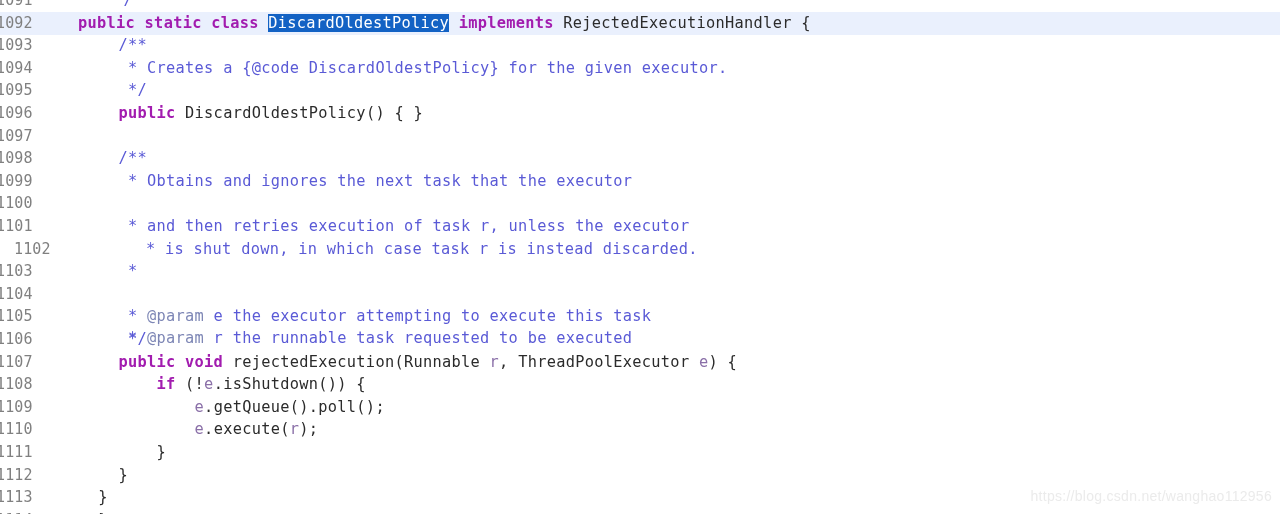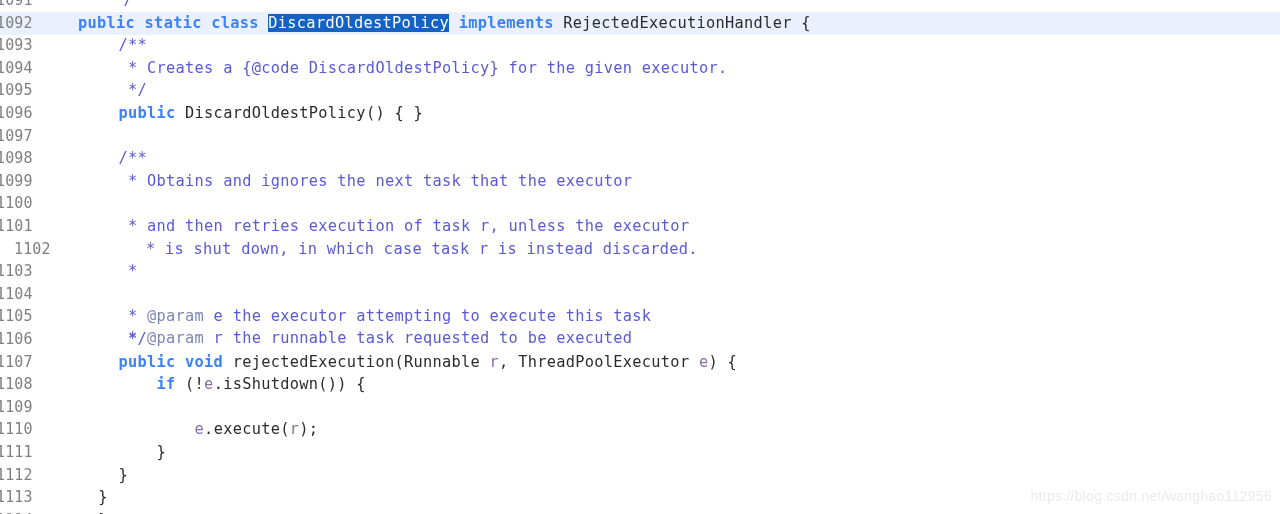--- a/index.html
+++ b/index.html
@@ -62,21 +62,21 @@
   }
 
   .code {
     position: absolute;
     left: 78px;
     top: 0;
     color: #222222;
   }
 
   
-  .kw       { color: #3b82f6; font-weight: bold; }
+  .kw       { color: #a21caf; font-weight: bold; }
   .jdoc     { color: #5a5ad6; }
   .jdoc-tag { color: #7d86b5; }
   .type     { color: #2b2b2b; }
   .ident    { color: #2b2b2b; }
   .param    { color: #8a6fa8; }
   .punct    { color: #2b2b2b; }
   .sel      { background: #1362c4; color: #ffffff; }
 
   
   .watermark {
@@ -110,21 +110,21 @@
       <div class="line" style="position: absolute; left: 0px; top: 169.8px; width: 1280px;"><span class="gutter">1099</span><span class="code" style="left: 118.48px;"><span class="jdoc"> * Obtains and ignores the next task that the executor</span></span></div>
       <div class="line" style="position: absolute; left: 0px; top: 192.4px; width: 1280px;"><span class="gutter">1100</span></div>
       <div class="line" style="position: absolute; left: 0px; top: 215px; width: 1280px;"><span class="gutter">1101</span><span class="code" style="left: 118.48px;"><span class="jdoc"> * and then retries execution of task r, unless the executor</span></span></div>
       <div class="line" style="position: absolute; left: 18px; top: 237.6px; width: 1228px;"><span class="gutter">1102</span><span class="code" style="left: 118.48px;"><span class="jdoc"> * is shut down, in which case task r is instead discarded.</span></span></div>
       <div class="line" style="position: absolute; left: 0px; top: 260.2px; width: 1280px;"><span class="gutter">1103</span><span class="code" style="left: 118.48px;"><span class="jdoc"> *</span></span></div>
       <div class="line" style="position: absolute; left: 0px; top: 282.8px; width: 1280px;"><span class="gutter">1104</span><span class="code" style="left: 118.48px; margin-top: 44px;"><span class="jdoc"> * </span><span class="jdoc-tag">@param</span><span class="jdoc"> r the runnable task requested to be executed</span></span></div>
       <div class="line" style="position: absolute; left: 0px; top: 305.4px; width: 1280px;"><span class="gutter">1105</span><span class="code" style="left: 118.48px;"><span class="jdoc"> * </span><span class="jdoc-tag">@param</span><span class="jdoc"> e the executor attempting to execute this task</span></span></div>
       <div class="line" style="position: absolute; left: 0px; top: 328px; width: 1280px;"><span class="gutter">1106</span><span class="code" style="left: 118.48px;"><span class="jdoc"> */</span></span></div>
       <div class="line" style="position: absolute; left: 0px; top: 350.6px; width: 1280px;"><span class="gutter">1107</span><span class="code" style="left: 118.48px;"><span class="kw">public</span><span> </span><span class="kw">void</span><span> </span><span class="ident">rejectedExecution</span><span class="punct">(</span><span class="type">Runnable</span><span> </span><span class="param">r</span><span class="punct">, </span><span class="type">ThreadPoolExecutor</span><span> </span><span class="param">e</span><span class="punct">) {</span></span></div>
       <div class="line" style="position: absolute; left: 0px; top: 373.2px; width: 1280px;"><span class="gutter">1108</span><span class="code" style="left: 118.48px;"><span>    </span><span class="kw">if</span><span class="punct"> (!</span><span class="param">e</span><span class="punct">.</span><span class="ident">isShutdown</span><span class="punct">()) {</span></span></div>
-      <div class="line" style="position: absolute; left: 0px; top: 395.8px; width: 1280px;"><span class="gutter">1109</span></div>
+      <div class="line" style="position: absolute; left: 0px; top: 395.8px; width: 1280px;"><span class="gutter">1109</span><span class="code" style="left: 118.48px;"><span>        </span><span class="param">e</span><span class="punct">.</span><span class="ident">getQueue</span><span class="punct">().</span><span class="ident">poll</span><span class="punct">();</span></span></div>
       <div class="line" style="position: absolute; left: 0px; top: 418.4px; width: 1189px;"><span class="gutter">1110</span><span class="code" style="left: 118.48px;"><span>        </span><span class="param">e</span><span class="punct">.</span><span class="ident">execute</span><span class="punct">(</span><span class="param">r</span><span class="punct">);</span></span></div>
       <div class="line" style="position: absolute; left: 0px; top: 441px; width: 1280px;"><span class="gutter">1111</span><span class="code" style="left: 118.48px;"><span class="punct">    }</span></span></div>
       <div class="line" style="position: absolute; left: 0px; top: 463.6px; width: 1280px;"><span class="gutter">1112</span><span class="code" style="left: 118.48px;"><span class="punct">}</span></span></div>
       <div class="line" style="position: absolute; left: 0px; top: 486.2px; width: 1280px;"><span class="gutter">1113</span><span class="code" style="left: 98.24px;"><span class="punct">}</span></span></div>
       <div class="line" style="position: absolute; left: 0px; top: 508.8px; width: 1280px;"><span class="gutter">1114</span><span class="code" style="left: 98.24px;"><span class="punct">}</span></span></div>
     </div>
 
   <div class="watermark">https://blog.csdn.net/wanghao112956</div>
 
 </div>

